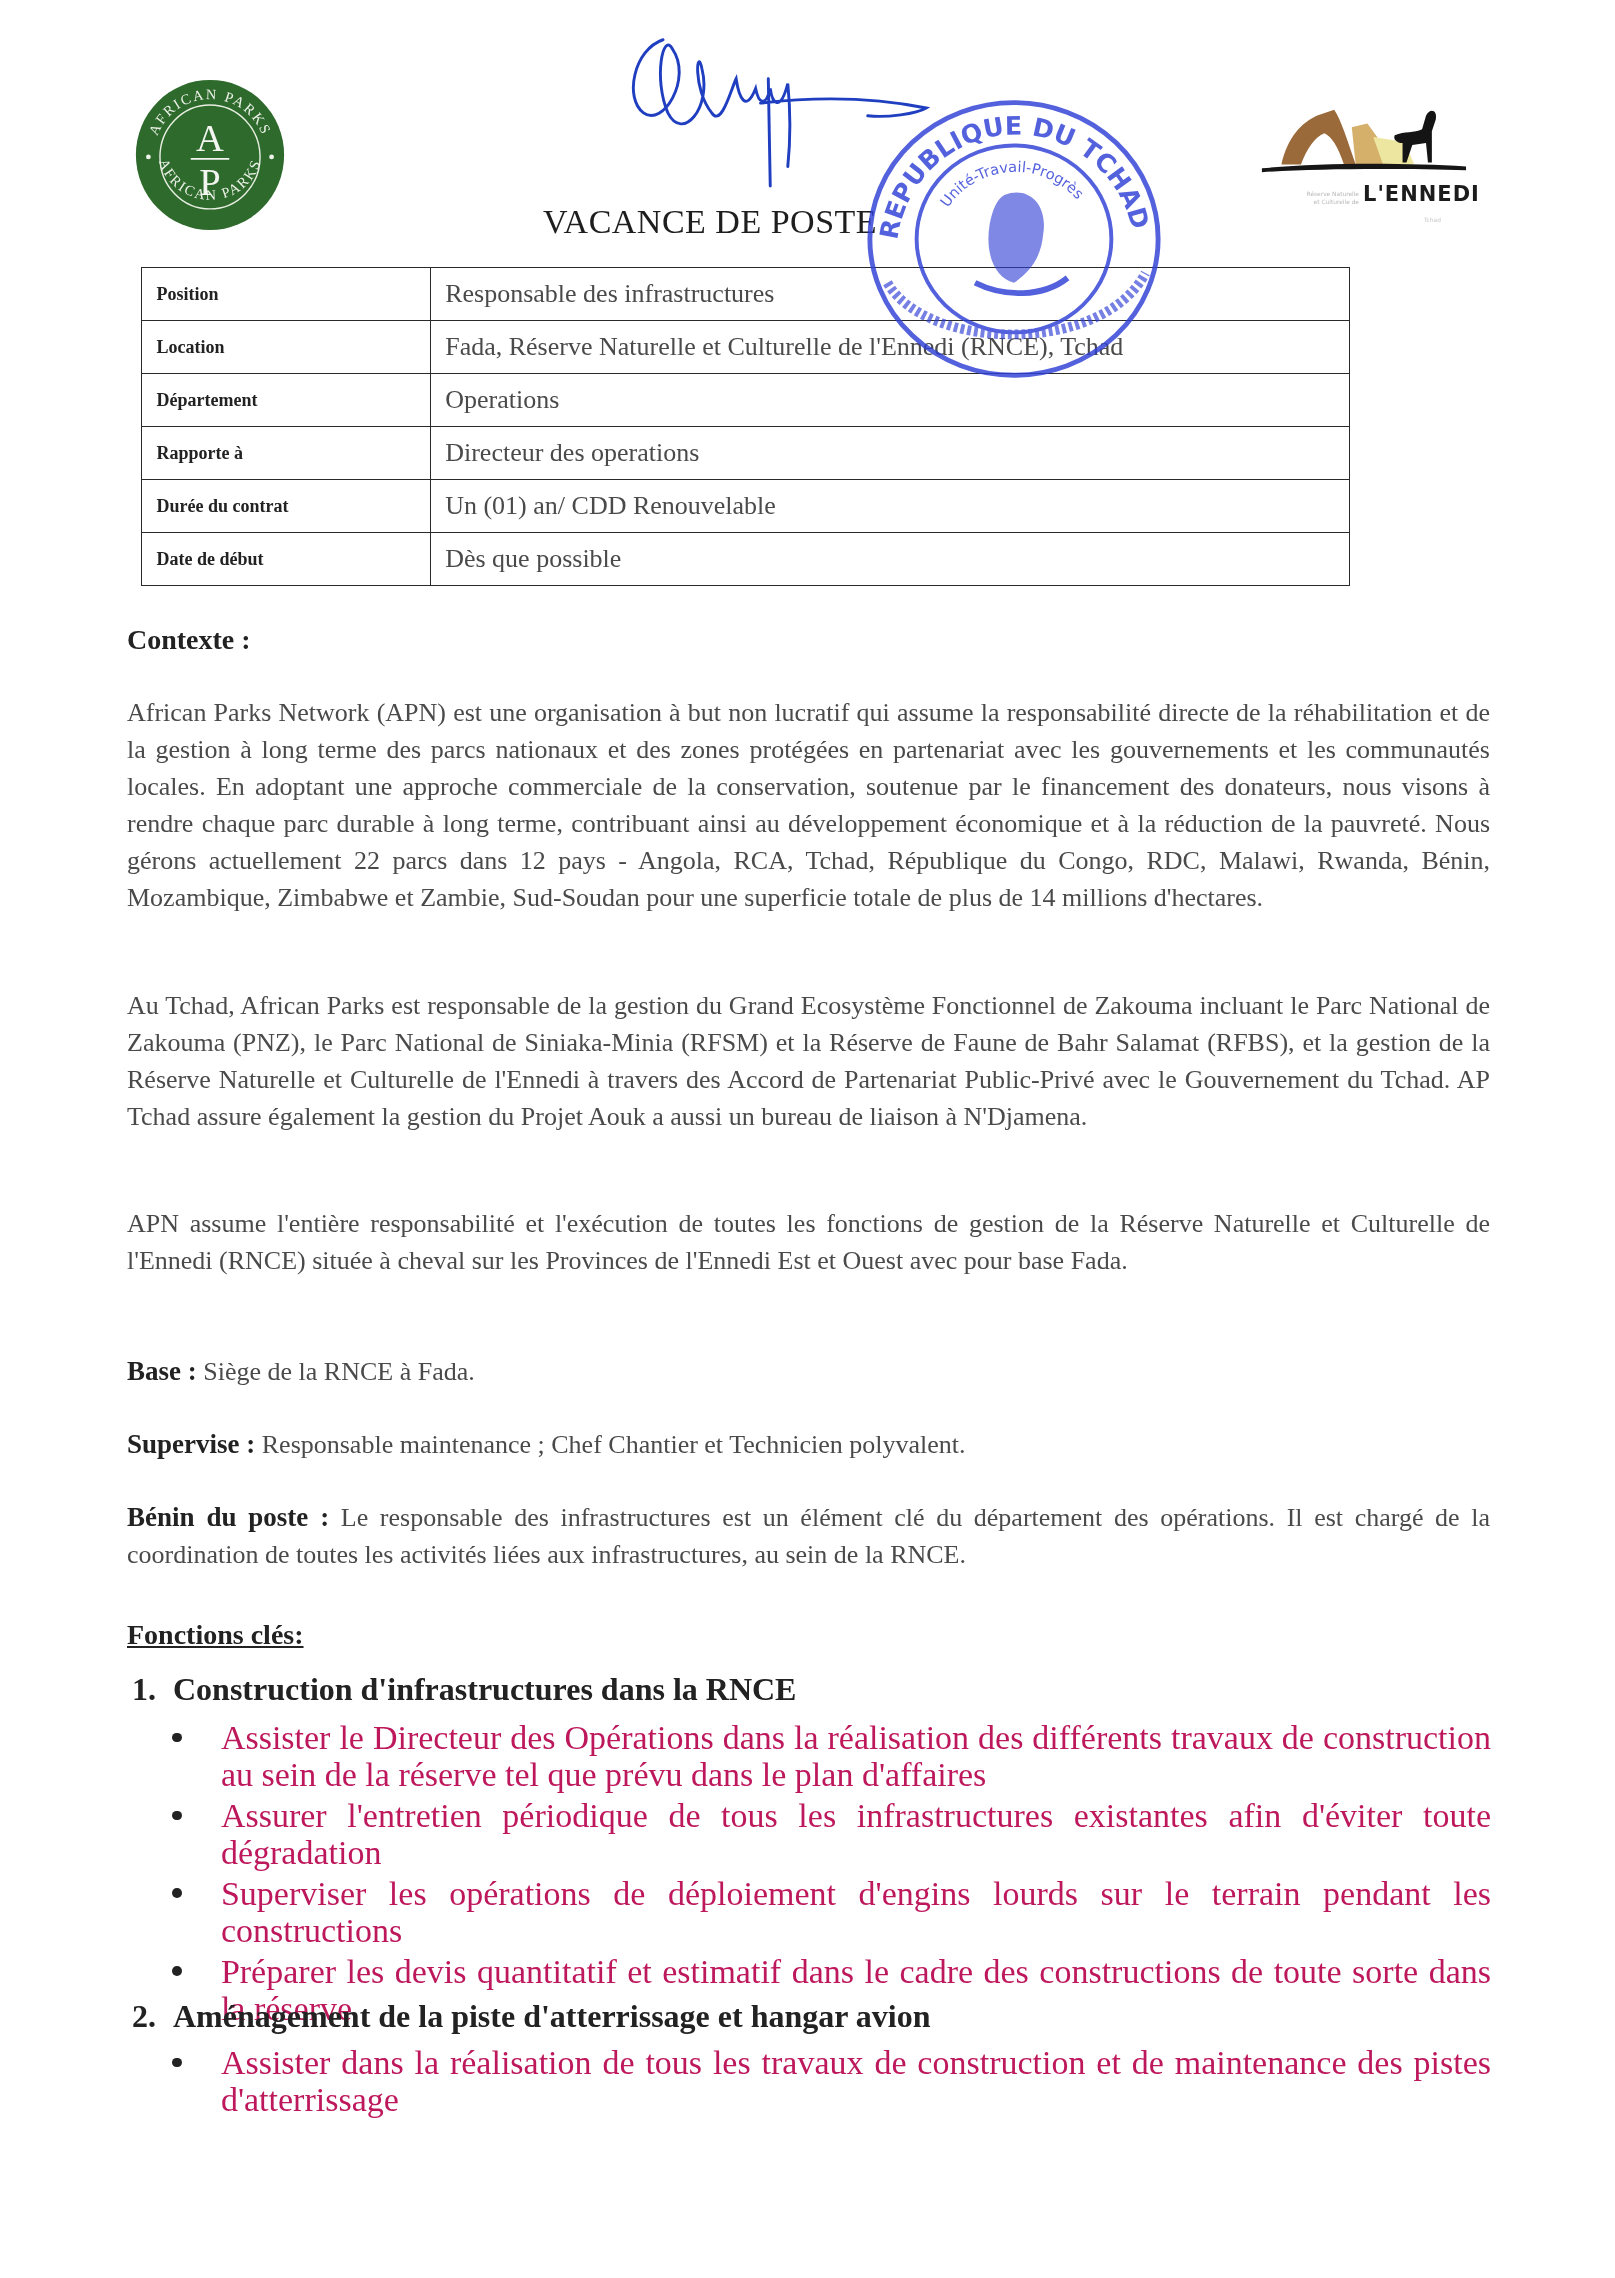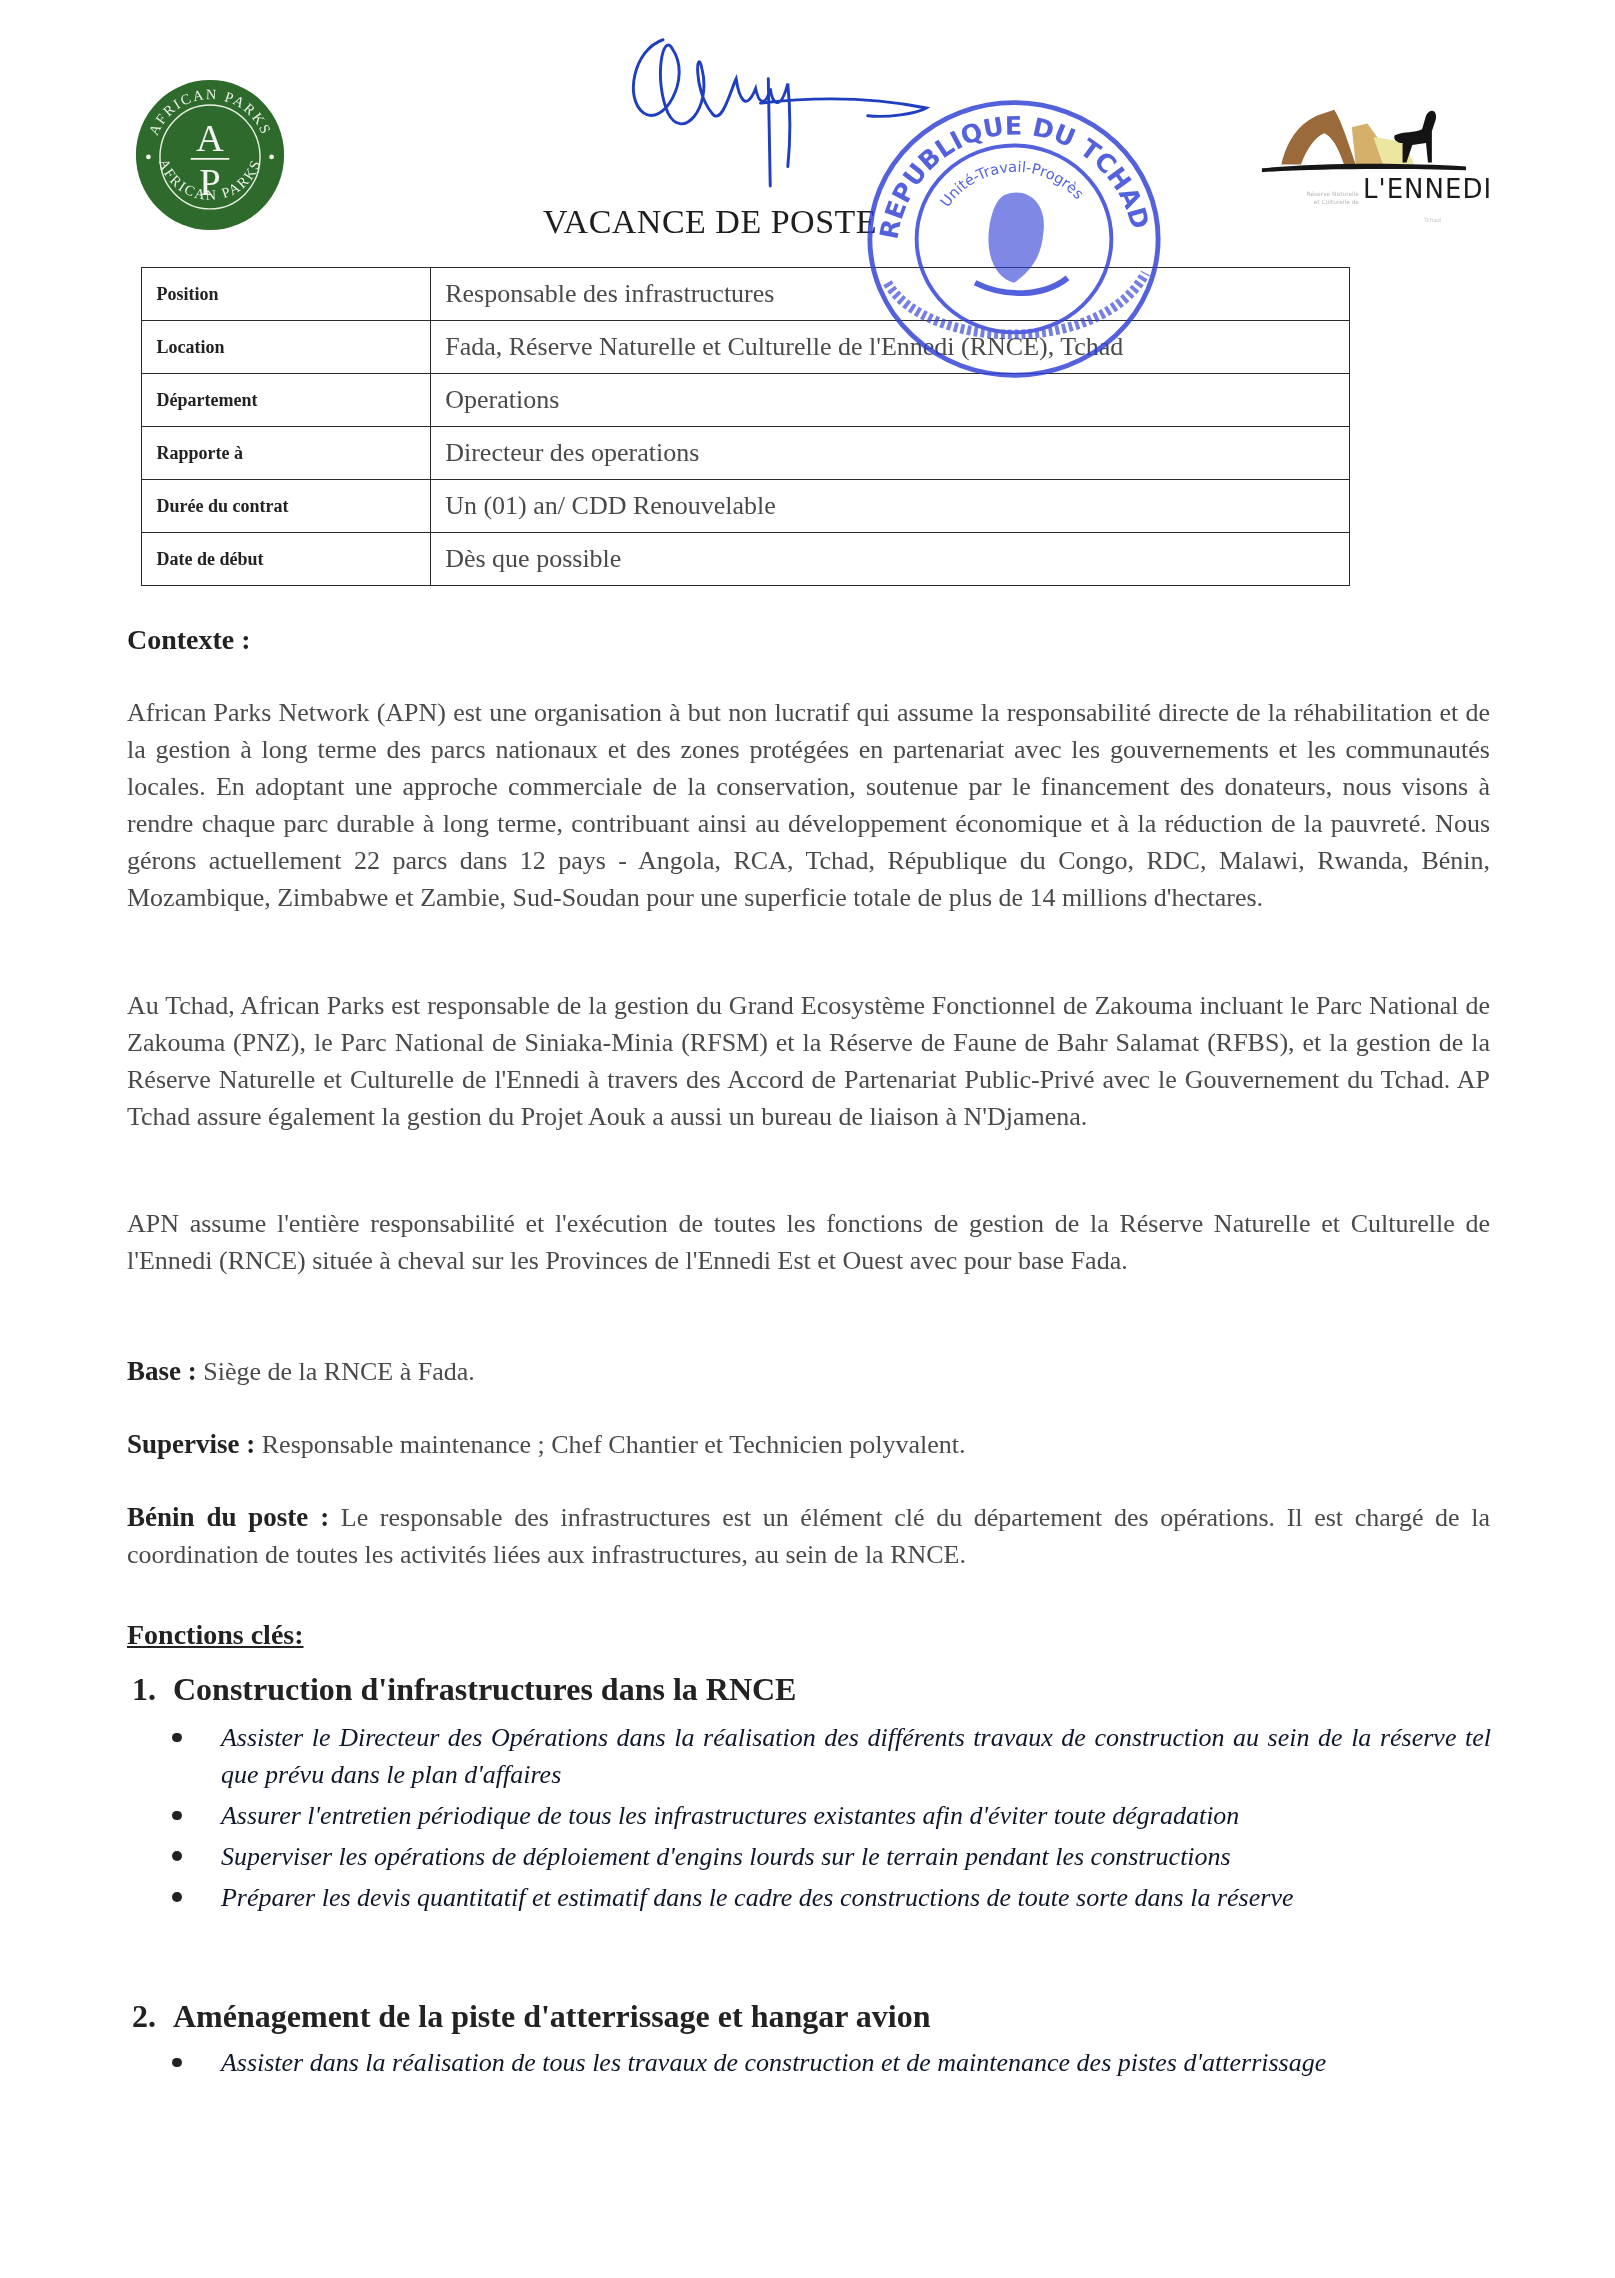--- a/index.html
+++ b/index.html
@@ -3,22 +3,22 @@
 <meta charset="utf-8">
 <style>
   html, body { margin: 0; padding: 0; background: #ffffff; }
   body { width: 1616px; height: 2278px; position: relative; overflow: hidden;
          font-family: "Liberation Serif", "DejaVu Serif", serif; color: #3a3a3a; }
   .abs { position: absolute; }
 
   
   #ap-logo { left: 133px; top: 78px; width: 154px; height: 154px; }
   #ennedi-logo { left: 1258px; top: 98px; width: 210px; height: 146px; }
-  .ennedi-word { position: absolute; left: 105px; top: 76px; font-family: "DejaVu Sans", sans-serif;
-                 font-weight: normal; font-size: 26px; color: #1c1c1c; letter-spacing: 1px; }
+  .ennedi-word { position: absolute; left: 105px; top: 84px; font-family: "DejaVu Sans", sans-serif;
+                 font-weight: bold; font-size: 21px; color: #1c1c1c; letter-spacing: 1px; }
   .ennedi-sub { position: absolute; left: 27px; top: 93px; font-family: "DejaVu Sans", sans-serif;
                 font-size: 5.9px; line-height: 7.8px; color: #b8b8b8; text-align: right; width: 74px; }
   .ennedi-country { position: absolute; left: 166px; top: 119px; font-family: "DejaVu Sans", sans-serif;
                     font-size: 5.9px; color: #c8c8c8; }
 
   #signature { left: 624px; top: 19.5px; width: 312px; height: 176px; }
   #stamp { left: 858px; top: 88px; width: 312px; height: 297px; opacity: 0.82; }
 
   #page-title { left: 0; width: 1616px; top: 203px; text-align: center; font-size: 34px;
                 color: #1e1e1e; letter-spacing: 0.5px; }
@@ -44,22 +44,22 @@
   #supervise-line { top: 1426px; }
   #apercu-para { top: 1499px; }
 
   #fonctions-heading { left: 127px; top: 1619px; text-decoration: underline; }
   .num-heading { left: 132px; font-weight: bold; color: #222; font-size: 32px; }
   #fn1-heading { top: 1671px; }
   #fn2-heading { top: 1998px; }
   .num-heading .num { display: inline-block; width: 41px; }
 
   .bullets { left: 215px; width: 1276px; margin: 0; padding: 0; list-style: none; }
-  .bullets li { position: relative; font-size: 26px; line-height: 37px; color: #0f172a;
-                text-align: justify; margin-bottom: 3.9px; padding-left: 5.9px; font-style: italic; }
+  .bullets li { position: relative; font-size: 34px; line-height: 37px; color: #be185d;
+                text-align: justify; margin-bottom: 3.9px; padding-left: 5.9px; }
   .bullets li .dot { position: absolute; left: -43px; top: 13.7px; width: 9.8px; height: 9.8px;
                      border-radius: 50%; background: #222; }
   #fn1-bullets { top: 1719px; }
   #fn2-bullets { top: 2044px; }
 </style>
 </head>
 <body>
 
 <svg id="ap-logo" class="abs" viewBox="0 0 160 160">
   <defs>

